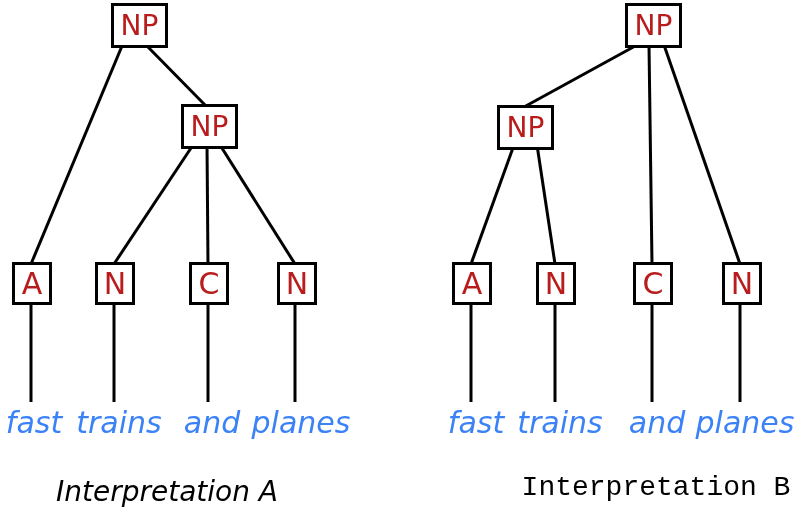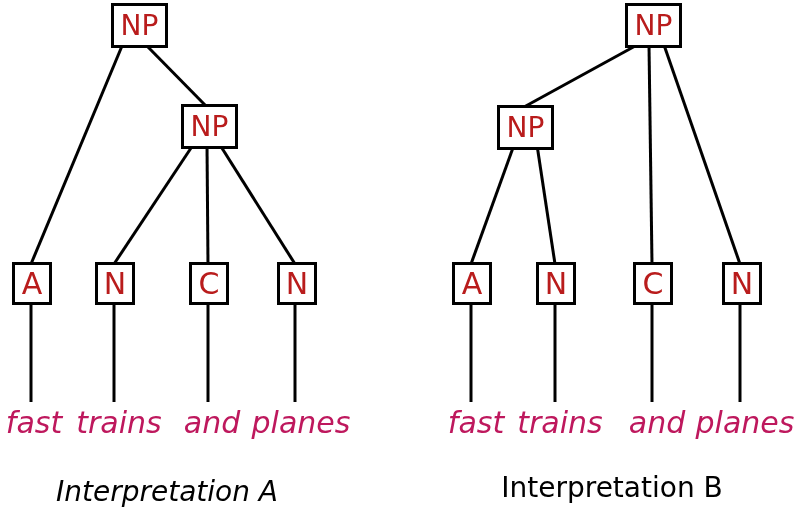--- a/index.html
+++ b/index.html
@@ -42,21 +42,21 @@
     width: 40px;
     height: 43px;
     font-size: 30px;
   }
   .word {
     position: absolute;
     z-index: 2;
     transform: translateX(-50%);
     font-style: italic;
     font-size: 30px;
-    color: #be185d;
+    color: #3b82f6;
     white-space: nowrap;
     line-height: 1;
   }
   .caption {
     position: absolute;
     z-index: 2;
     transform: translateX(-50%);
     font-size: 28px;
     color: #000000;
     white-space: nowrap;
@@ -112,15 +112,15 @@
   <div class="node leaf" style="left:452px; top:262px;">A</div>
   <div class="node leaf" style="left:536px; top:262px;">N</div>
   <div class="node leaf" style="left:633px; top:262px;">C</div>
   <div class="node leaf" style="left:722px; top:262px;">N</div>
 
   <div class="word" style="left:476px; top:408px;">fast</div>
   <div class="word" style="left:560px; top:408px;">trains</div>
   <div class="word" style="left:657px; top:408px;">and</div>
   <div class="word" style="left:745px; top:408px;">planes</div>
 
-  <div class="caption" style="left:612px; top:474px;">Interpretation B</div>
+  <div class="caption" style="left:656px; top:474px;font-family:Liberation Mono, monospace;">Interpretation B</div>
 
 </div>
 
 </body></html>

